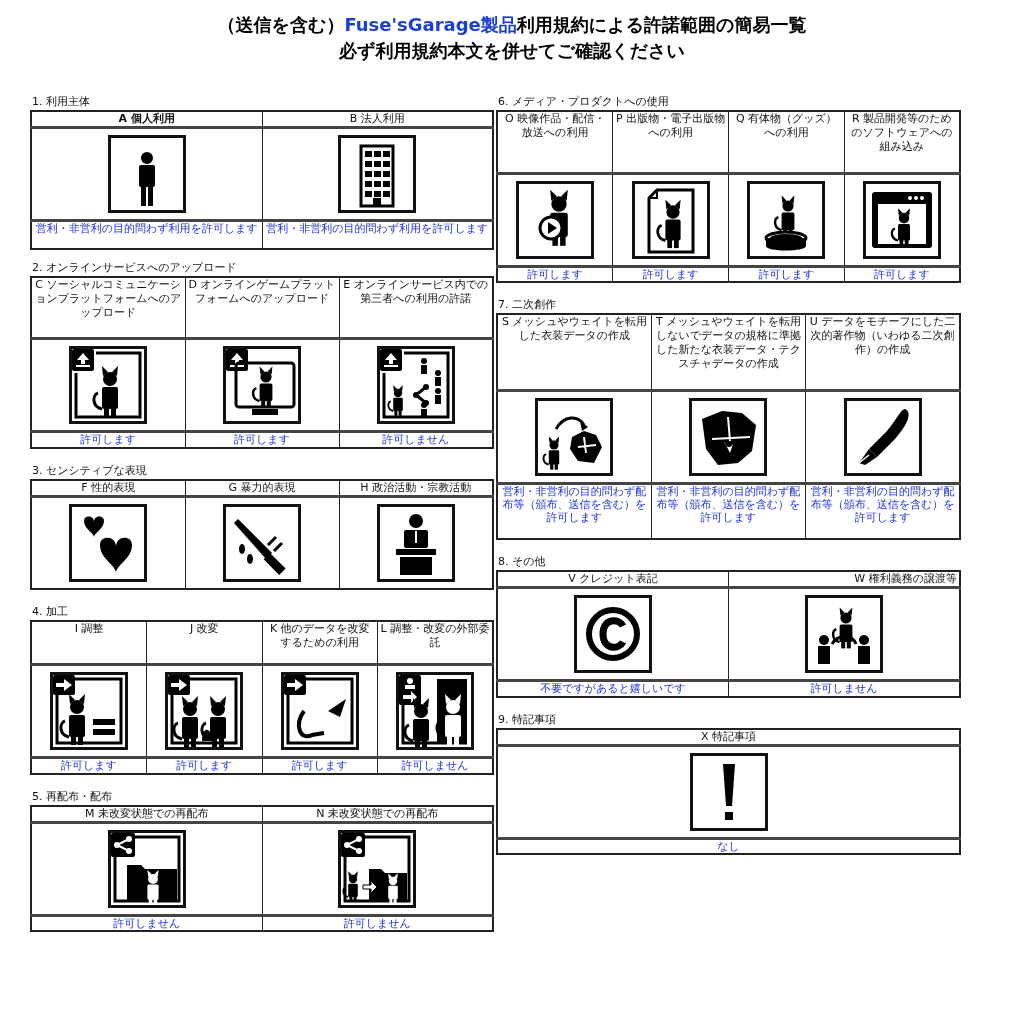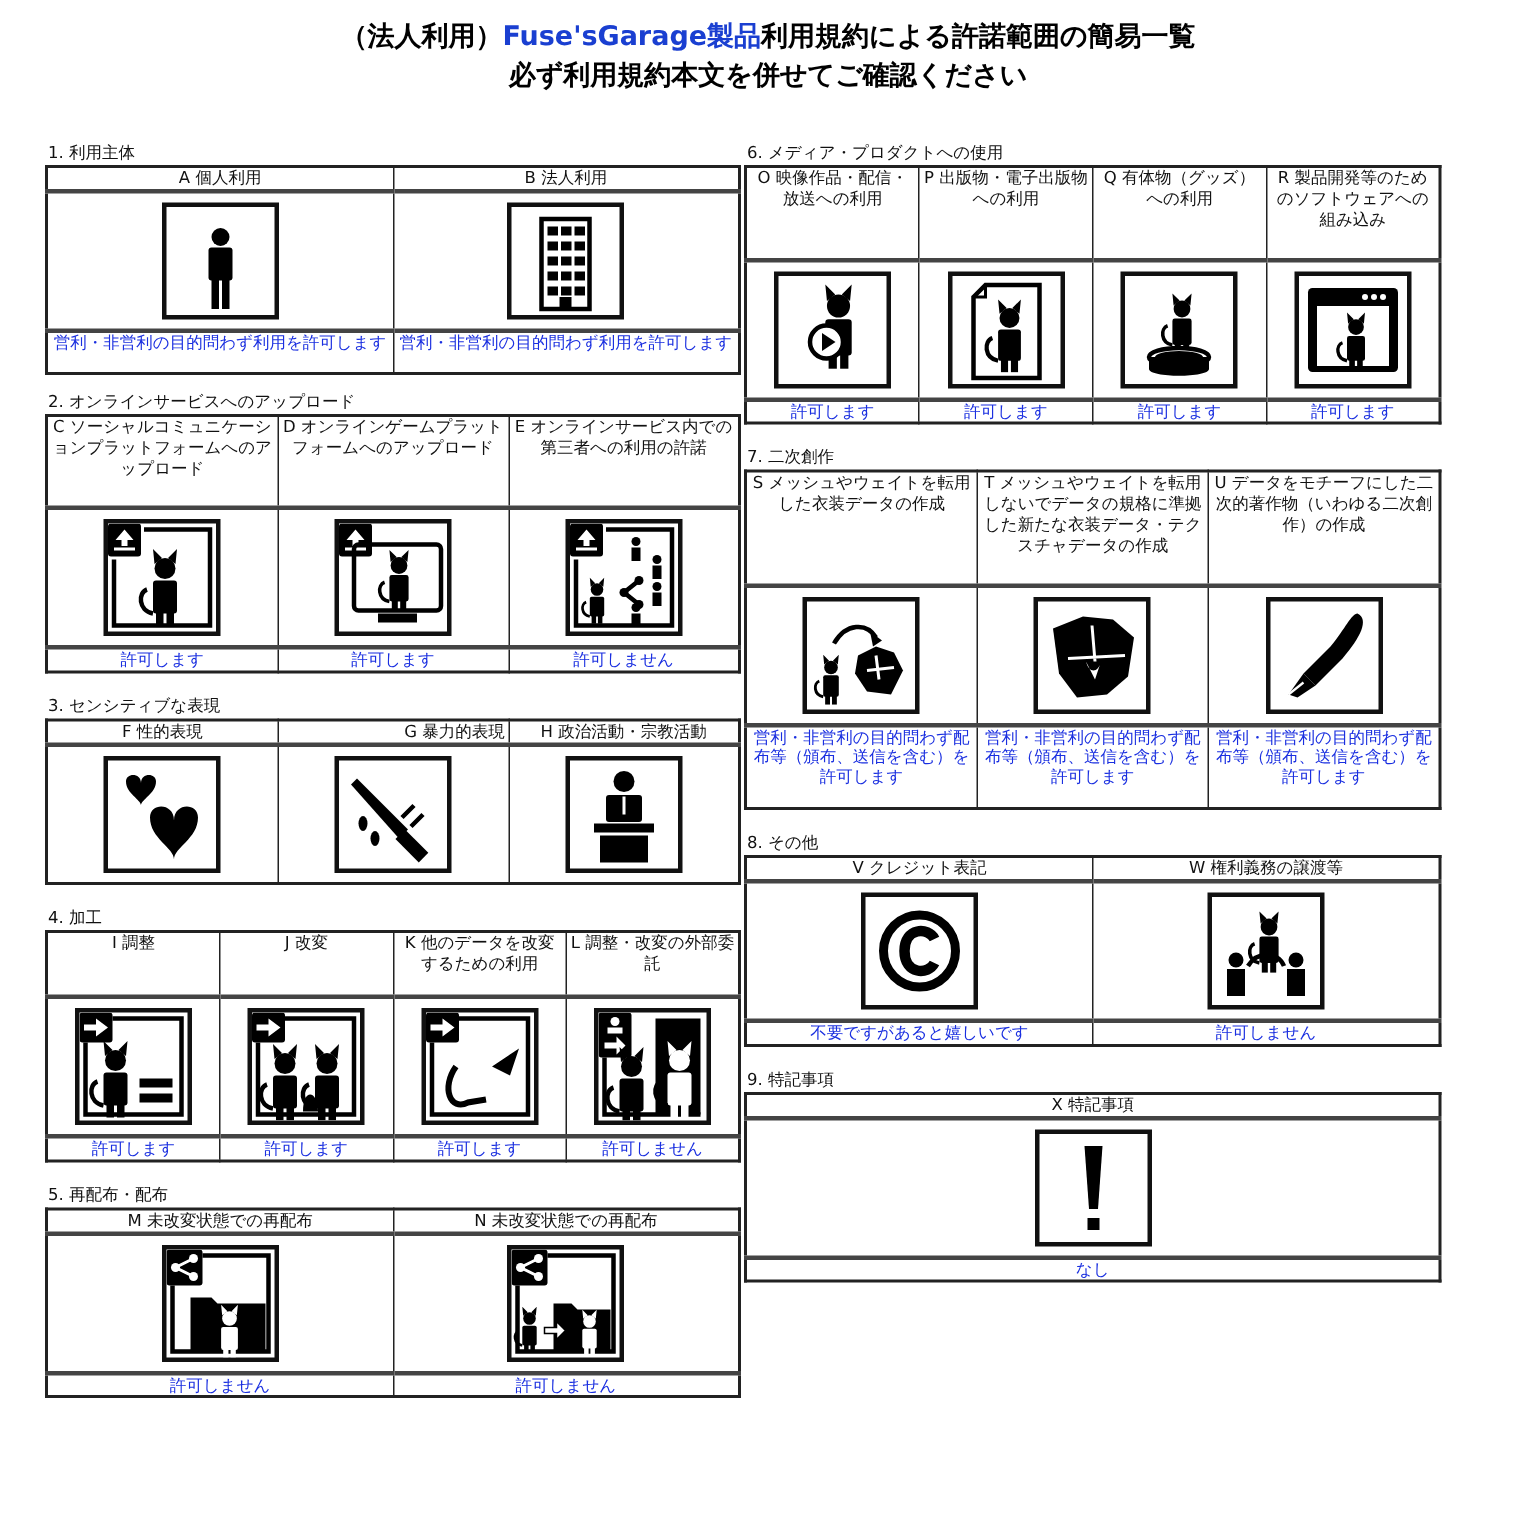--- a/index.html
+++ b/index.html
@@ -17,31 +17,31 @@
   td.head { font-size: 11px; line-height: 14px; color: #111; border-bottom: 3px solid #444 !important; }
   td.icon-cell { vertical-align: middle !important; padding: 6px 0 !important; }
   td.result { font-size: 11px; line-height: 13px; color: #1a2fe0; border-top: 3px solid #444 !important; }
   .icon-box { width: 78px; height: 78px; margin: 0 auto; border: 3px solid #111; background: #fff; position: relative; overflow: hidden; }
   .icon-box svg { width: 100%; height: 100%; display: block; }
 </style>
 </head>
 <body>
 
 <div class="title">
-  <div><span>（法人利用）</span><span class="brand">Fuse'sGarage製品</span><span>利用規約による許諾範囲の簡易一覧</span></div>
+  <div><span>（送信を含む）</span><span class="brand">Fuse'sGarage製品</span><span>利用規約による許諾範囲の簡易一覧</span></div>
   <div>必ず利用規約本文を併せてご確認ください</div>
 </div>
 
 <div class="col left" id="col-left">
     <div class="section" style="margin-bottom: 10px;">
       <div class="sec-label">1. 利用主体</div>
       <table class="grid">
         <tbody>
           <tr>
-            <td class="head" style="height: 16px;">A 個人利用</td>
+            <td class="head" style="height: 16px; font-weight: bold;">A 個人利用</td>
             <td class="head" style="height: 16px;">B 法人利用</td>
           </tr>
           <tr>
             <td class="icon-cell">
               <div class="icon-box">
                 <svg viewBox="0 0 72 72" xmlns="http://www.w3.org/2000/svg">
                   <circle cx="36" cy="20" r="6"></circle>
                   <rect x="28" y="27" width="16" height="22" rx="2"></rect>
                   <rect x="30" y="48" width="5" height="20"></rect>
                   <rect x="37" y="48" width="5" height="20"></rect>
@@ -147,21 +147,21 @@
           </tr>
         </tbody>
       </table>
     </div>
     <div class="section" style="margin-bottom: 14px;">
       <div class="sec-label">3. センシティブな表現</div>
       <table class="grid">
         <tbody>
           <tr>
             <td class="head" style="height: 16px;">F 性的表現</td>
-            <td class="head" style="height: 16px; text-align: right;">G 暴力的表現</td>
+            <td class="head" style="height: 16px;">G 暴力的表現</td>
             <td class="head" style="height: 16px;">H 政治活動・宗教活動</td>
           </tr>
           <tr>
             <td class="icon-cell">
               <div class="icon-box">
                 <svg viewBox="0 0 72 72" xmlns="http://www.w3.org/2000/svg">
                   <path d="M18,14 C18,8 28,8 28,15 C28,8 38,8 38,14 C38,22 28,26 28,30 C28,26 18,22 18,14 Z" transform="translate(-6,0)"></path>
                   <path d="M28,38 C28,28 44,28 44,40 C44,28 60,28 60,38 C60,52 44,58 44,66 C44,58 28,52 28,38 Z"></path>
                 </svg>
               </div>
@@ -434,21 +434,21 @@
           </tr>
         </tbody>
       </table>
     </div>
     <div class="section" style="margin-bottom: 14px; margin-top: 13px;">
       <div class="sec-label">8. その他</div>
       <table class="grid">
         <tbody>
           <tr>
             <td class="head" style="height: 16px;">V クレジット表記</td>
-            <td class="head" style="height: 16px;">W 権利義務の譲渡等</td>
+            <td class="head" style="height: 16px; text-align: right;">W 権利義務の譲渡等</td>
           </tr>
           <tr>
             <td class="icon-cell">
               <div class="icon-box">
                 <svg viewBox="0 0 72 72" xmlns="http://www.w3.org/2000/svg">
                   <circle cx="36" cy="36" r="24" fill="none" stroke="#000" stroke-width="6"></circle>
                   <path d="M46,28 C42,20 26,20 26,36 C26,52 42,52 46,44" fill="none" stroke="#000" stroke-width="7"></path>
                 </svg>
               </div>
             </td>

